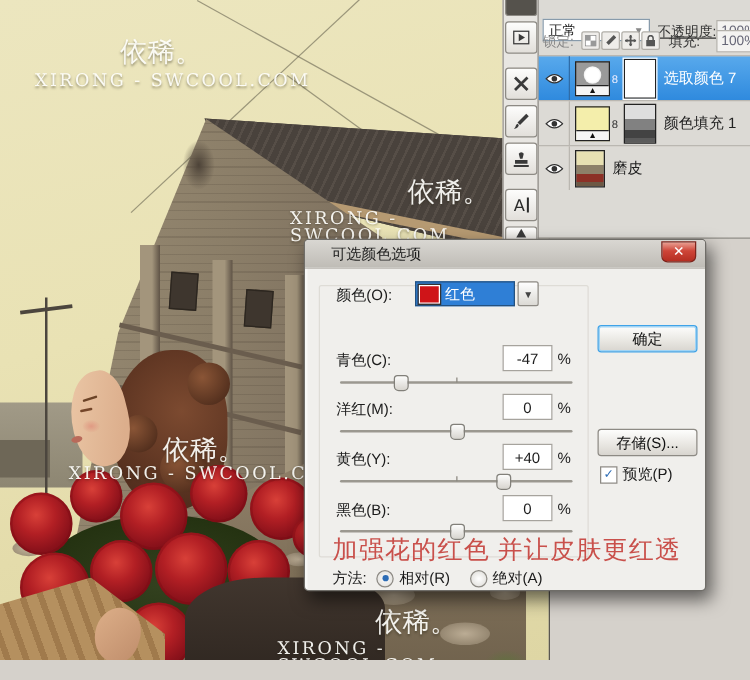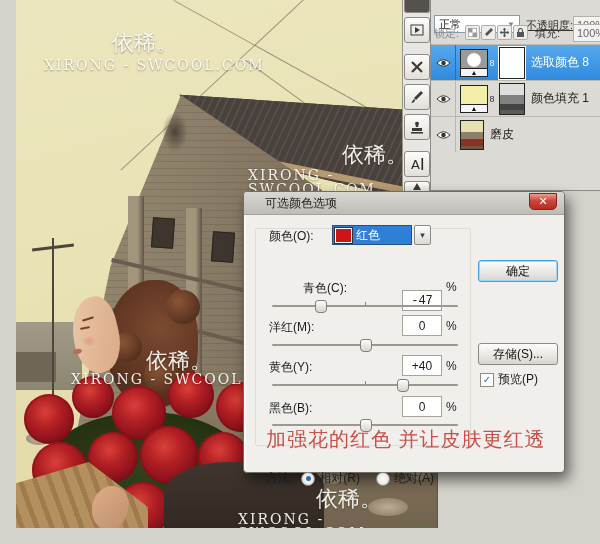--- a/index.html
+++ b/index.html
@@ -1,23 +1,23 @@
 <!DOCTYPE html>
 <html><head>
 <meta charset="utf-8">
 <style>
   html,body{margin:0;padding:0;}
   body{width:600px;height:544px;position:relative;overflow:hidden;
        font-family:"Liberation Sans","DejaVu Sans",sans-serif;background:#d5d1cb;}
   .abs{position:absolute;}
 
   
-  #photo{left:16px;top:0;width:421px;height:528px;overflow:hidden;
+  #photo{left:0;top:0;width:421px;height:528px;overflow:hidden;
          background:linear-gradient(165deg,#ece6bf 0%,#e9e2b4 45%,#e4dcab 70%,#ded6a4 100%);
-         border-right:1px solid #5a5750;}
+         border-right:1px solid #5a5750;padding-left:18px;}
   .pline{height:1px;background:rgba(90,85,70,.55);transform-origin:0 0;}
   #roof{left:150px;top:85px;width:272px;height:122px;
         background:repeating-linear-gradient(115deg,#49423c 0 5px,#564e47 5px 7px),#49423c;
         clip-path:polygon(5% 8%,100% 22%,100% 100%,15% 54%);}
   #fascia{left:188px;top:146px;width:240px;height:7px;background:#b69a72;transform:rotate(11.5deg);transform-origin:0 0;}
   #gable{left:60px;top:90px;width:256px;height:345px;
          background:
            repeating-linear-gradient(0deg,rgba(60,50,40,.16) 0 1px,transparent 1px 7px),
            linear-gradient(100deg,#978a72 0%,#8b7e68 45%,#77695a 100%);
          clip-path:polygon(41% 1.5%,96% 29%,100% 100%,0 100%,13.5% 51%);}
@@ -130,22 +130,22 @@
                   font-size:8px;color:#444;box-sizing:border-box;}
   .srow-label{left:25px;}
   .val-box{width:38px;height:19px;background:#fff;border:1px solid #a6a39d;left:158px;
            display:flex;align-items:center;justify-content:center;font-size:12px;}
   .pct{left:202px;}
   .sl-track{left:28px;width:186px;height:2px;background:#9b9890;border-radius:1px;}
   .sl-tick{left:50%;top:-3px;width:1px;height:4px;background:#8a877f;position:absolute;}
   .sl-thumb{top:-5px;width:10px;height:11px;background:linear-gradient(#fcfcfb,#d8d5cf);
             border:1px solid #82807a;border-radius:3px 3px 4px 4px;position:absolute;}
   #annotation{left:22px;top:212px;width:296px;font-size:20px;letter-spacing:1px;color:#c9504b;
-              font-family:Liberation Sans, sans-serif;white-space:nowrap;}
-  #method-row{left:22px;top:256px;display:flex;align-items:center;}
+              font-family:Liberation Serif, serif;white-space:nowrap;}
+  #method-row{left:22px;top:240px;display:flex;align-items:center;}
   .radio{width:12px;height:12px;border-radius:50%;border:1px solid #8d8a84;background:radial-gradient(#fff,#dcdad5);
          display:inline-flex;align-items:center;justify-content:center;margin-right:4px;}
   .radio .dot{width:5px;height:5px;border-radius:50%;background:#2c6cb5;}
   .dlg-btn{left:234px;width:80px;height:22px;background:linear-gradient(#fdfdfc,#e8e6e1 60%,#d8d5cf);
            border:1px solid #8d8a84;border-radius:3px;display:flex;align-items:center;justify-content:center;
            font-size:12px;color:#111;box-sizing:border-box;}
   .dlg-btn.default{border:1px solid #3fa3e8;box-shadow:0 0 0 1px #9fd4f5 inset;}
   #preview-row{left:236px;top:157px;display:flex;align-items:center;}
   #preview-check{width:12px;height:12px;border:1px solid #8d8a84;background:#fff;margin-right:4px;
                  display:inline-flex;align-items:center;justify-content:center;font-size:10px;color:#2c6cb5;}
@@ -339,21 +339,21 @@
           <path d="M1 5 Q8 -2 15 5 Q8 12 1 5 Z" fill="#fff" stroke="#333"></path>
           <circle cx="8" cy="5" r="2.4" fill="#333"></circle>
         </svg>
     </div>
     <div class="thumb" style="margin-left:4px;">
       <div class="adj-circ"></div>
       <div class="mini-strip">▲</div>
     </div>
     <div class="linkg">8</div>
     <div class="mask" style="outline:1px solid #fff;"></div>
-    <div class="lname">选取颜色 8</div>
+    <div class="lname">选取颜色 7</div>
   </div>
 
   <div class="abs lrow" style="top:80px;">
     <div class="eyecell">
       <svg width="15" height="10" viewBox="0 0 16 10">
           <path d="M1 5 Q8 -2 15 5 Q8 12 1 5 Z" fill="#fff" stroke="#333"></path>
           <circle cx="8" cy="5" r="2.4" fill="#333"></circle>
         </svg>
     </div>
     <div class="thumb fill-yel" style="margin-left:4px;">
@@ -390,22 +390,22 @@
 
     <span id="color-label" class="abs">颜色(O):</span>
     <div id="color-dd" class="abs">
       <span id="color-swatch"></span>
       <span id="color-dd-text">红色</span>
     </div>
     <div id="color-dd-arrow" class="abs">
       <span>▼</span>
     </div>
 
-    <span class="abs srow-label" style="top:66px;margin-left:34px;">青色(C):</span>
-    <div class="abs val-box" style="top:76px;font-family:Liberation Mono, monospace;">
+    <span class="abs srow-label" style="top:66px;">青色(C):</span>
+    <div class="abs val-box" style="top:62px;">
         <span>-47</span>
       </div>
     <span class="abs pct" style="top:66px;">%</span>
     <div class="abs sl-track" style="top:91px;">
         <span class="sl-tick"></span>
         <span class="sl-thumb" style="left: calc(26% - 5px);"></span>
       </div>
 
     <span class="abs srow-label" style="top:105px;">洋红(M):</span>
     <div class="abs val-box" style="top:101px;">

